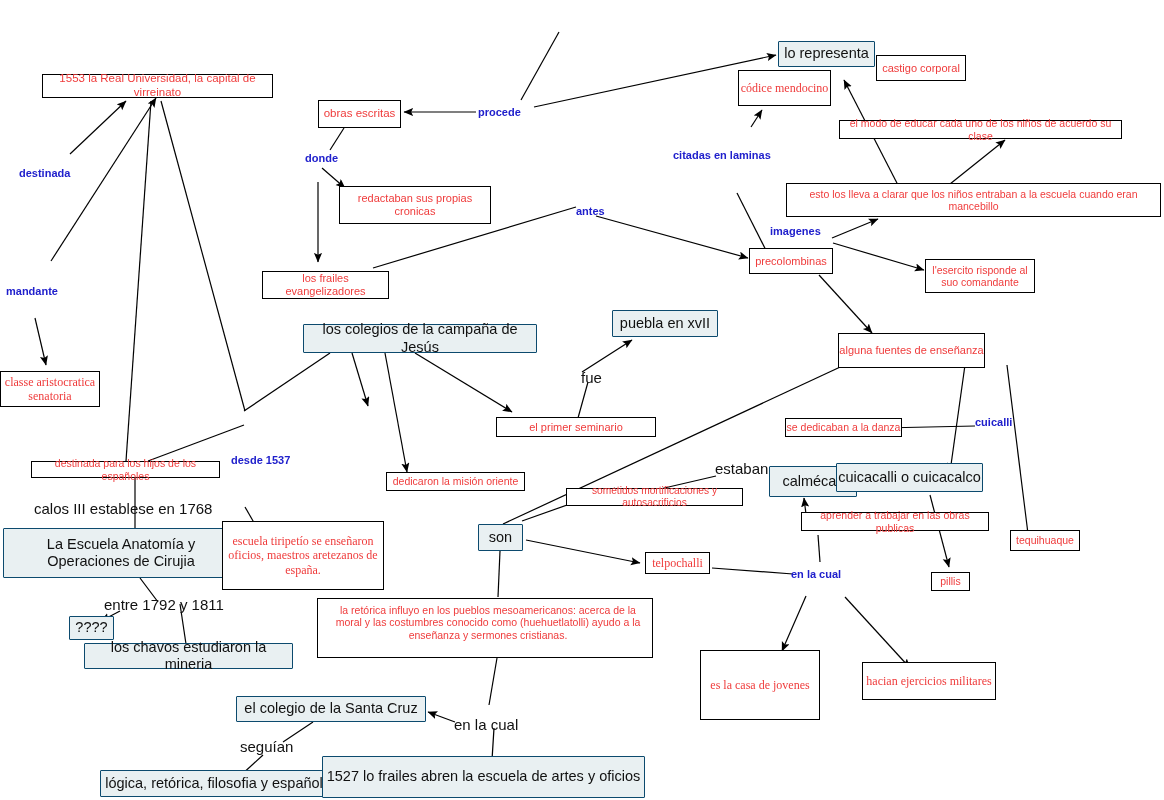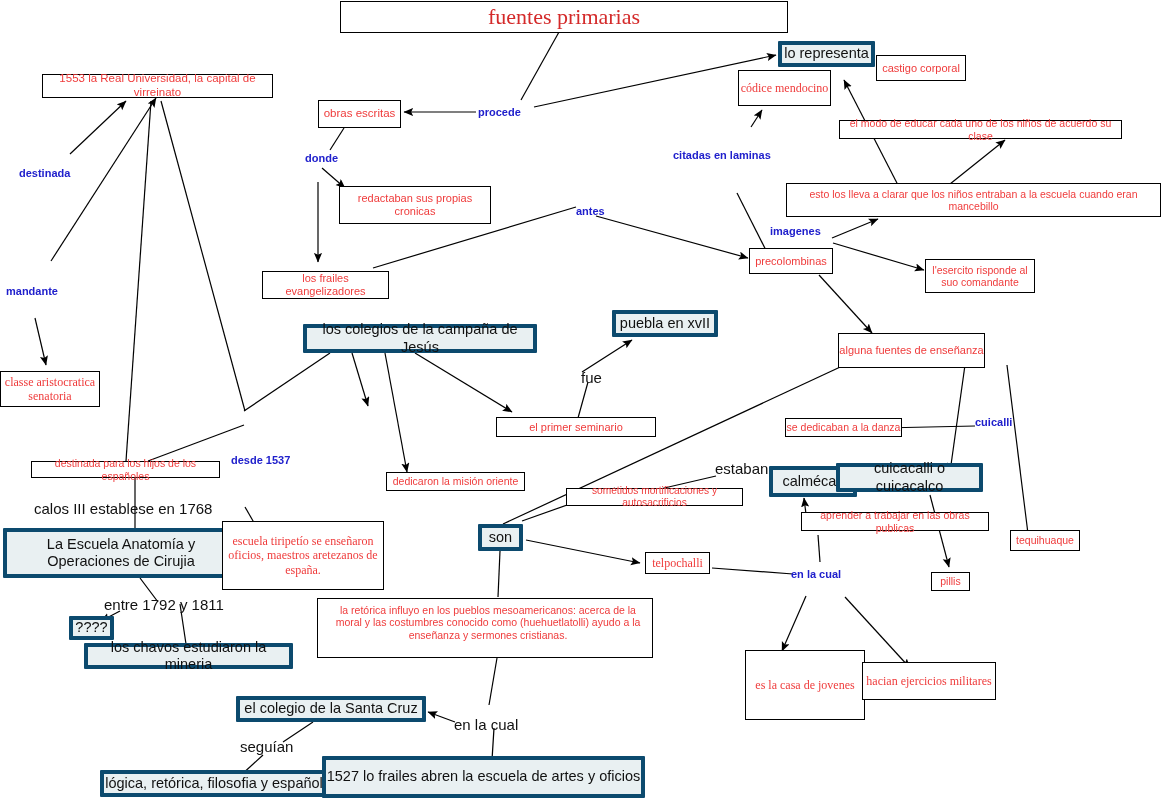--- a/index.html
+++ b/index.html
@@ -23,21 +23,21 @@
   }
   
   .rect{
     border:1px solid #000000;
     color:#ef3b3b;
     background:#ffffff;
   }
   .rect.serif{font-family:"Liberation Serif", serif;}
   
   .round{
-    border:4px solid #0c4a6e;
+    border:1px solid #0c4a6e;
     border-radius:1px;
     background:#e9f0f2;
     color:#111111;
   }
   
   .linklabel{
     position:absolute;
     white-space:nowrap;
     background:transparent;
   }
@@ -158,21 +158,20 @@
       <path d="M455,722 L428,712" marker-end="url(#ah)"></path>
 
       <path d="M492,760 L494,728"></path>
 
       <path d="M283,742 L313,722"></path>
 
       <path d="M240,776 L263,755"></path>
     </g>
   </svg>
 
-  <div class="node title" style="left:340px;top:1px;width:448px;height:32px;">fuentes primarias</div>
 
   <div class="node rect" style="left:42px;top:74px;width:231px;height:24px;font-size:11.5px;">1553 la Real Universidad, la capital de virreinato</div>
 
   <div class="node rect" style="left:318px;top:100px;width:83px;height:28px;font-size:11.5px;text-align:center;">obras escritas</div>
 
   <div class="node round" style="left:778px;top:41px;width:97px;height:26px;font-size:14.5px;">lo representa</div>
 
   <div class="node rect serif" style="left:738px;top:70px;width:93px;height:36px;font-size:12px;">códice mendocino</div>
 
   <div class="node rect" style="left:876px;top:55px;width:90px;height:26px;font-size:11px;">castigo corporal</div>
@@ -225,21 +224,21 @@
   <div class="node rect serif" style="left:645px;top:552px;width:65px;height:22px;font-size:12px;">telpochalli</div>
 
   <div class="node rect" style="left:931px;top:572px;width:39px;height:19px;font-size:10.5px;">pillis</div>
 
   <div class="node round" style="left:69px;top:616px;width:45px;height:24px;font-size:14.5px;">????</div>
 
   <div class="node round" style="left:84px;top:643px;width:209px;height:26px;font-size:14.5px;">los chavos estudiaron la mineria</div>
 
   <div class="node rect" style="left:317px;top:598px;width:336px;height:60px;font-size:10.5px;padding:5px 6px 0 12px;align-items:flex-start;">la retórica  influyo  en los pueblos mesoamericanos: acerca de la moral y las costumbres conocido como (huehuetlatolli)  ayudo a la enseñanza y sermones cristianas.</div>
 
-  <div class="node rect serif" style="left:700px;top:650px;width:120px;height:70px;font-size:12px;margin-left:45px;">es la casa de jovenes</div>
+  <div class="node rect serif" style="left:700px;top:650px;width:120px;height:70px;font-size:12px;">es la casa de jovenes</div>
 
   <div class="node rect serif" style="left:862px;top:662px;width:134px;height:38px;font-size:12px;">hacian ejercicios militares</div>
 
   <div class="node round" style="left:236px;top:696px;width:190px;height:26px;font-size:14.5px;">el colegio de la Santa Cruz</div>
 
   <div class="node round" style="left:100px;top:770px;width:228px;height:27px;font-size:14.5px;">lógica, retórica, filosofia y español</div>
 
   <div class="node round" style="left:322px;top:756px;width:323px;height:42px;font-size:14.5px;">1527 lo frailes  abren la escuela de artes  y oficios</div>
 
   <div class="linklabel blue" style="left:478px;top:106px;">procede</div>

